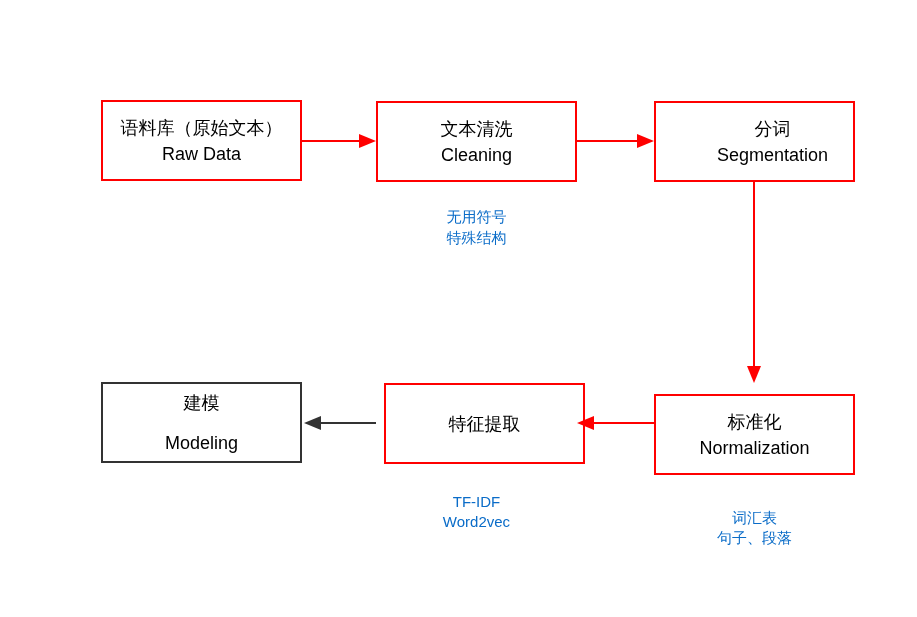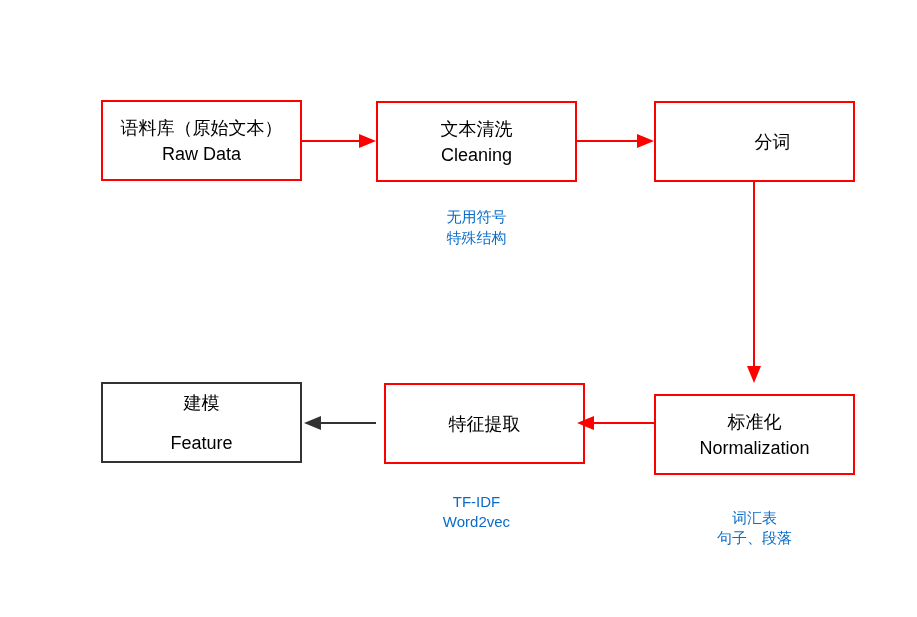--- a/index.html
+++ b/index.html
@@ -96,34 +96,35 @@
     <div>Raw Data</div>
   </div>
 
   <div class="node" id="node-cleaning">
     <div>文本清洗</div>
     <div>Cleaning</div>
   </div>
 
   <div class="node" id="node-segmentation">
     <div>分词</div>
+    <div>Segmentation</div>
   </div>
 
   <div class="node" id="node-normalization">
     <div>标准化</div>
     <div>Normalization</div>
   </div>
 
   <div class="node" id="node-feature-extraction">
     <div>特征提取</div>
   </div>
 
   <div class="node final" id="node-modeling">
     <div>建模</div>
-    <div>Feature</div>
+    <div>Modeling</div>
   </div>
 
   <div class="arrow" id="arrow-raw-to-cleaning">
     <div class="hline" style="left:0; width:58px;"></div>
     <div class="head right" style="left:57px;"></div>
   </div>
 
   <div class="arrow" id="arrow-cleaning-to-seg">
     <div class="hline" style="left:0; width:61px;"></div>
     <div class="head right" style="left:60px;"></div>

